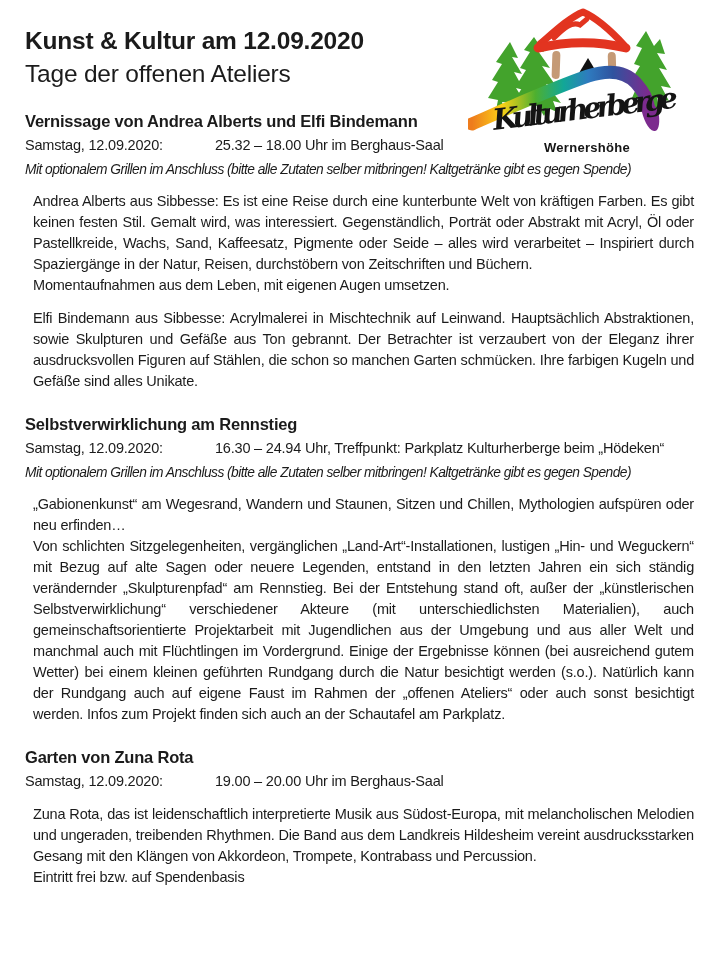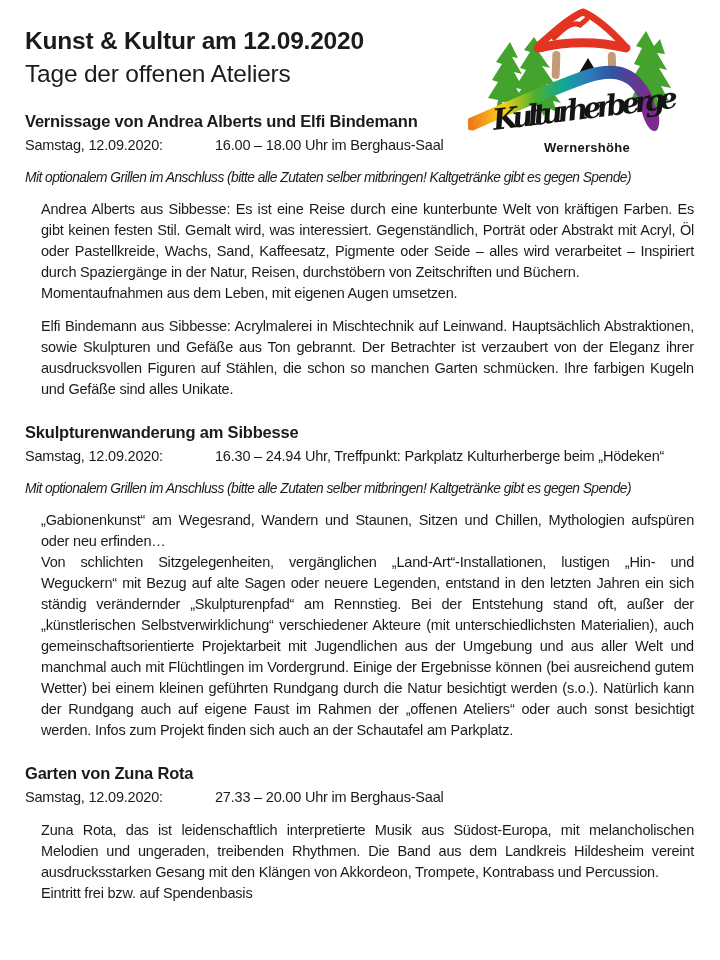--- a/index.html
+++ b/index.html
@@ -34,29 +34,29 @@
     font-size:16.5px;
     line-height:20px;
     font-weight:700;
     letter-spacing:-0.2px;
   }
   .section-heading.first { }
   .daterow { display:flex; margin-top:4px; line-height:21px; }
   .dlabel { width:190px; flex:0 0 190px; }
   .dtime  { flex:1; }
   .note {
-    margin-top:12px;
+    margin-top:4px;
     font-style:italic;
     font-size:13.8px;
     line-height:19px;
     letter-spacing:-0.55px;
     white-space:nowrap;
   }
   .para {
-    margin:12px 0 0 16px;
+    margin:12px 0 0 8px;
     text-align:justify;
     white-space:pre-line;
   }
   .logo {
     position:absolute;
     top:6px; right:4px;
     width:248px; height:158px;
   }
   .logo svg { display:block; width:248px; height:158px; }
 </style>
@@ -101,42 +101,42 @@
 
       <text x="26" y="124" font-family="'DejaVu Serif', serif" font-style="italic" font-weight="bold" font-size="29" fill="#141414" textLength="186" transform="rotate(-7 26 124)">Kulturherberge</text>
       <text x="119" y="146" font-family="'Liberation Sans', sans-serif" font-weight="bold" font-size="13" fill="#141414" text-anchor="middle" letter-spacing="0.3">Wernershöhe</text>
     </svg>
   </div>
 
   <section>
     <h3 class="section-heading first">Vernissage von Andrea Alberts und Elfi Bindemann</h3>
     <div class="daterow">
       <span class="dlabel">Samstag, 12.09.2020:</span>
-      <span class="dtime">16.00 – 18.00 Uhr im Berghaus-Saal</span>
+      <span class="dtime">25.32 – 18.00 Uhr im Berghaus-Saal</span>
     </div>
     <div class="note">Mit optionalem Grillen im Anschluss (bitte alle Zutaten selber mitbringen! Kaltgetränke gibt es gegen Spende)</div>
     <p class="para">Andrea Alberts aus Sibbesse:  Es ist eine Reise durch eine kunterbunte Welt von kräftigen Farben. Es gibt keinen festen Stil. Gemalt wird, was interessiert. Gegenständlich, Porträt oder Abstrakt mit Acryl, Öl oder Pastellkreide, Wachs, Sand, Kaffeesatz, Pigmente oder Seide – alles wird verarbeitet – Inspiriert durch Spaziergänge in der Natur, Reisen, durchstöbern von Zeitschriften und Büchern.
 Momentaufnahmen aus dem Leben, mit eigenen Augen umsetzen.</p>
     <p class="para">Elfi Bindemann aus Sibbesse:  Acrylmalerei in Mischtechnik auf Leinwand. Hauptsächlich Abstraktionen, sowie Skulpturen und Gefäße aus Ton gebrannt. Der Betrachter ist verzaubert von der Eleganz ihrer ausdrucksvollen Figuren auf Stählen, die schon so manchen Garten schmücken. Ihre farbigen Kugeln und Gefäße sind alles Unikate.</p>
   </section>
 
   <section>
-    <h3 class="section-heading">Skulpturenwanderung am Sibbesse</h3>
+    <h3 class="section-heading">Selbstverwirklichung am Rennstieg</h3>
     <div class="daterow">
       <span class="dlabel">Samstag, 12.09.2020:</span>
       <span class="dtime">16.30 – 24.94 Uhr,  Treffpunkt: Parkplatz Kulturherberge beim „Hödeken“</span>
     </div>
     <div class="note">Mit optionalem Grillen im Anschluss (bitte alle Zutaten selber mitbringen! Kaltgetränke gibt es gegen Spende)</div>
     <p class="para">„Gabionenkunst“ am Wegesrand, Wandern und Staunen, Sitzen und Chillen, Mythologien aufspüren oder neu erfinden…
 Von schlichten Sitzgelegenheiten, vergänglichen „Land-Art“-Installationen, lustigen „Hin- und Weguckern“ mit Bezug auf alte Sagen oder neuere Legenden, entstand in den letzten Jahren ein sich ständig verändernder „Skulpturenpfad“ am Rennstieg. Bei der Entstehung stand oft, außer der „künstlerischen Selbstverwirklichung“ verschiedener Akteure (mit unterschiedlichsten Materialien), auch gemeinschaftsorientierte Projektarbeit mit Jugendlichen aus der Umgebung und aus aller Welt und manchmal auch mit Flüchtlingen im Vordergrund. Einige der Ergebnisse können (bei ausreichend gutem Wetter) bei einem kleinen geführten Rundgang durch die Natur besichtigt werden (s.o.). Natürlich kann der Rundgang auch auf eigene Faust im Rahmen der „offenen Ateliers“ oder auch sonst besichtigt werden. Infos zum Projekt finden sich auch an der Schautafel am Parkplatz.</p>
   </section>
 
   <section>
     <h3 class="section-heading">Garten von Zuna Rota</h3>
     <div class="daterow">
       <span class="dlabel">Samstag, 12.09.2020:</span>
-      <span class="dtime">27.33 – 20.00 Uhr im Berghaus-Saal</span>
+      <span class="dtime">19.00 – 20.00 Uhr im Berghaus-Saal</span>
     </div>
     <p class="para">Zuna Rota, das ist leidenschaftlich interpretierte Musik aus Südost-Europa,  mit melancholischen Melodien und ungeraden, treibenden Rhythmen. Die Band aus dem Landkreis Hildesheim vereint ausdrucksstarken Gesang mit den Klängen von Akkordeon,  Trompete, Kontrabass und Percussion.
 Eintritt frei bzw. auf Spendenbasis</p>
   </section>
 
 </div>
 
 </body></html>

